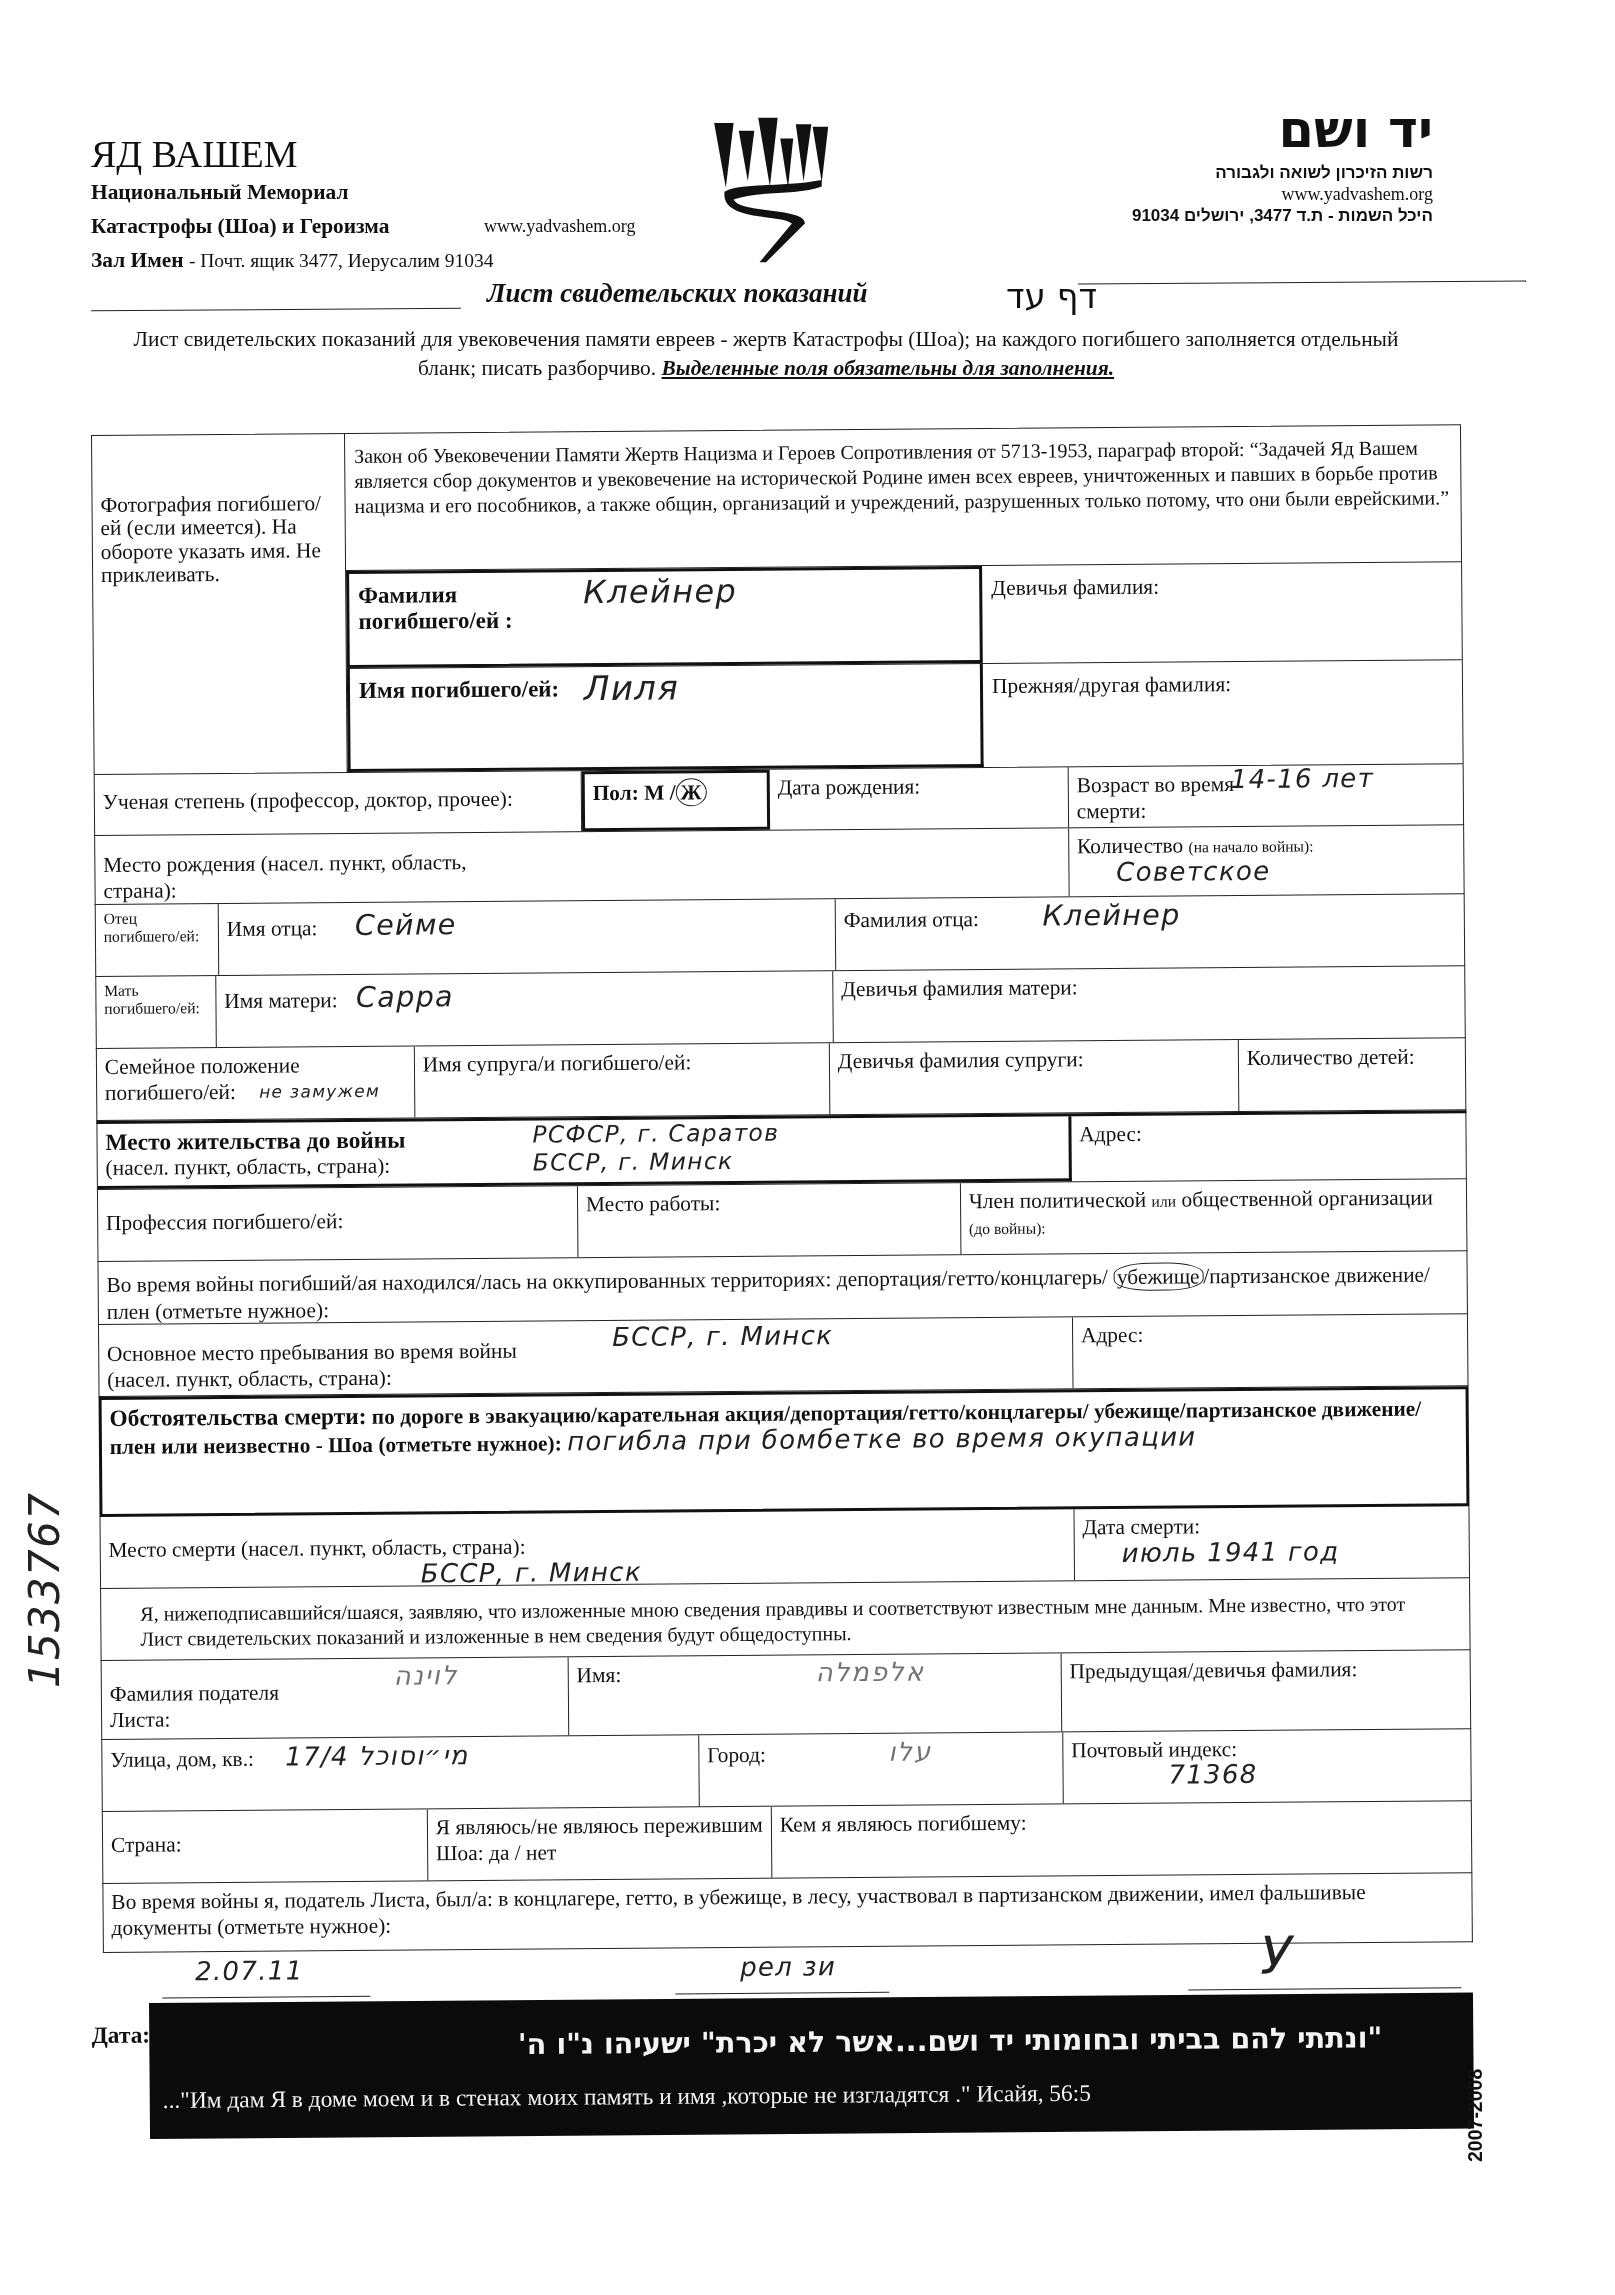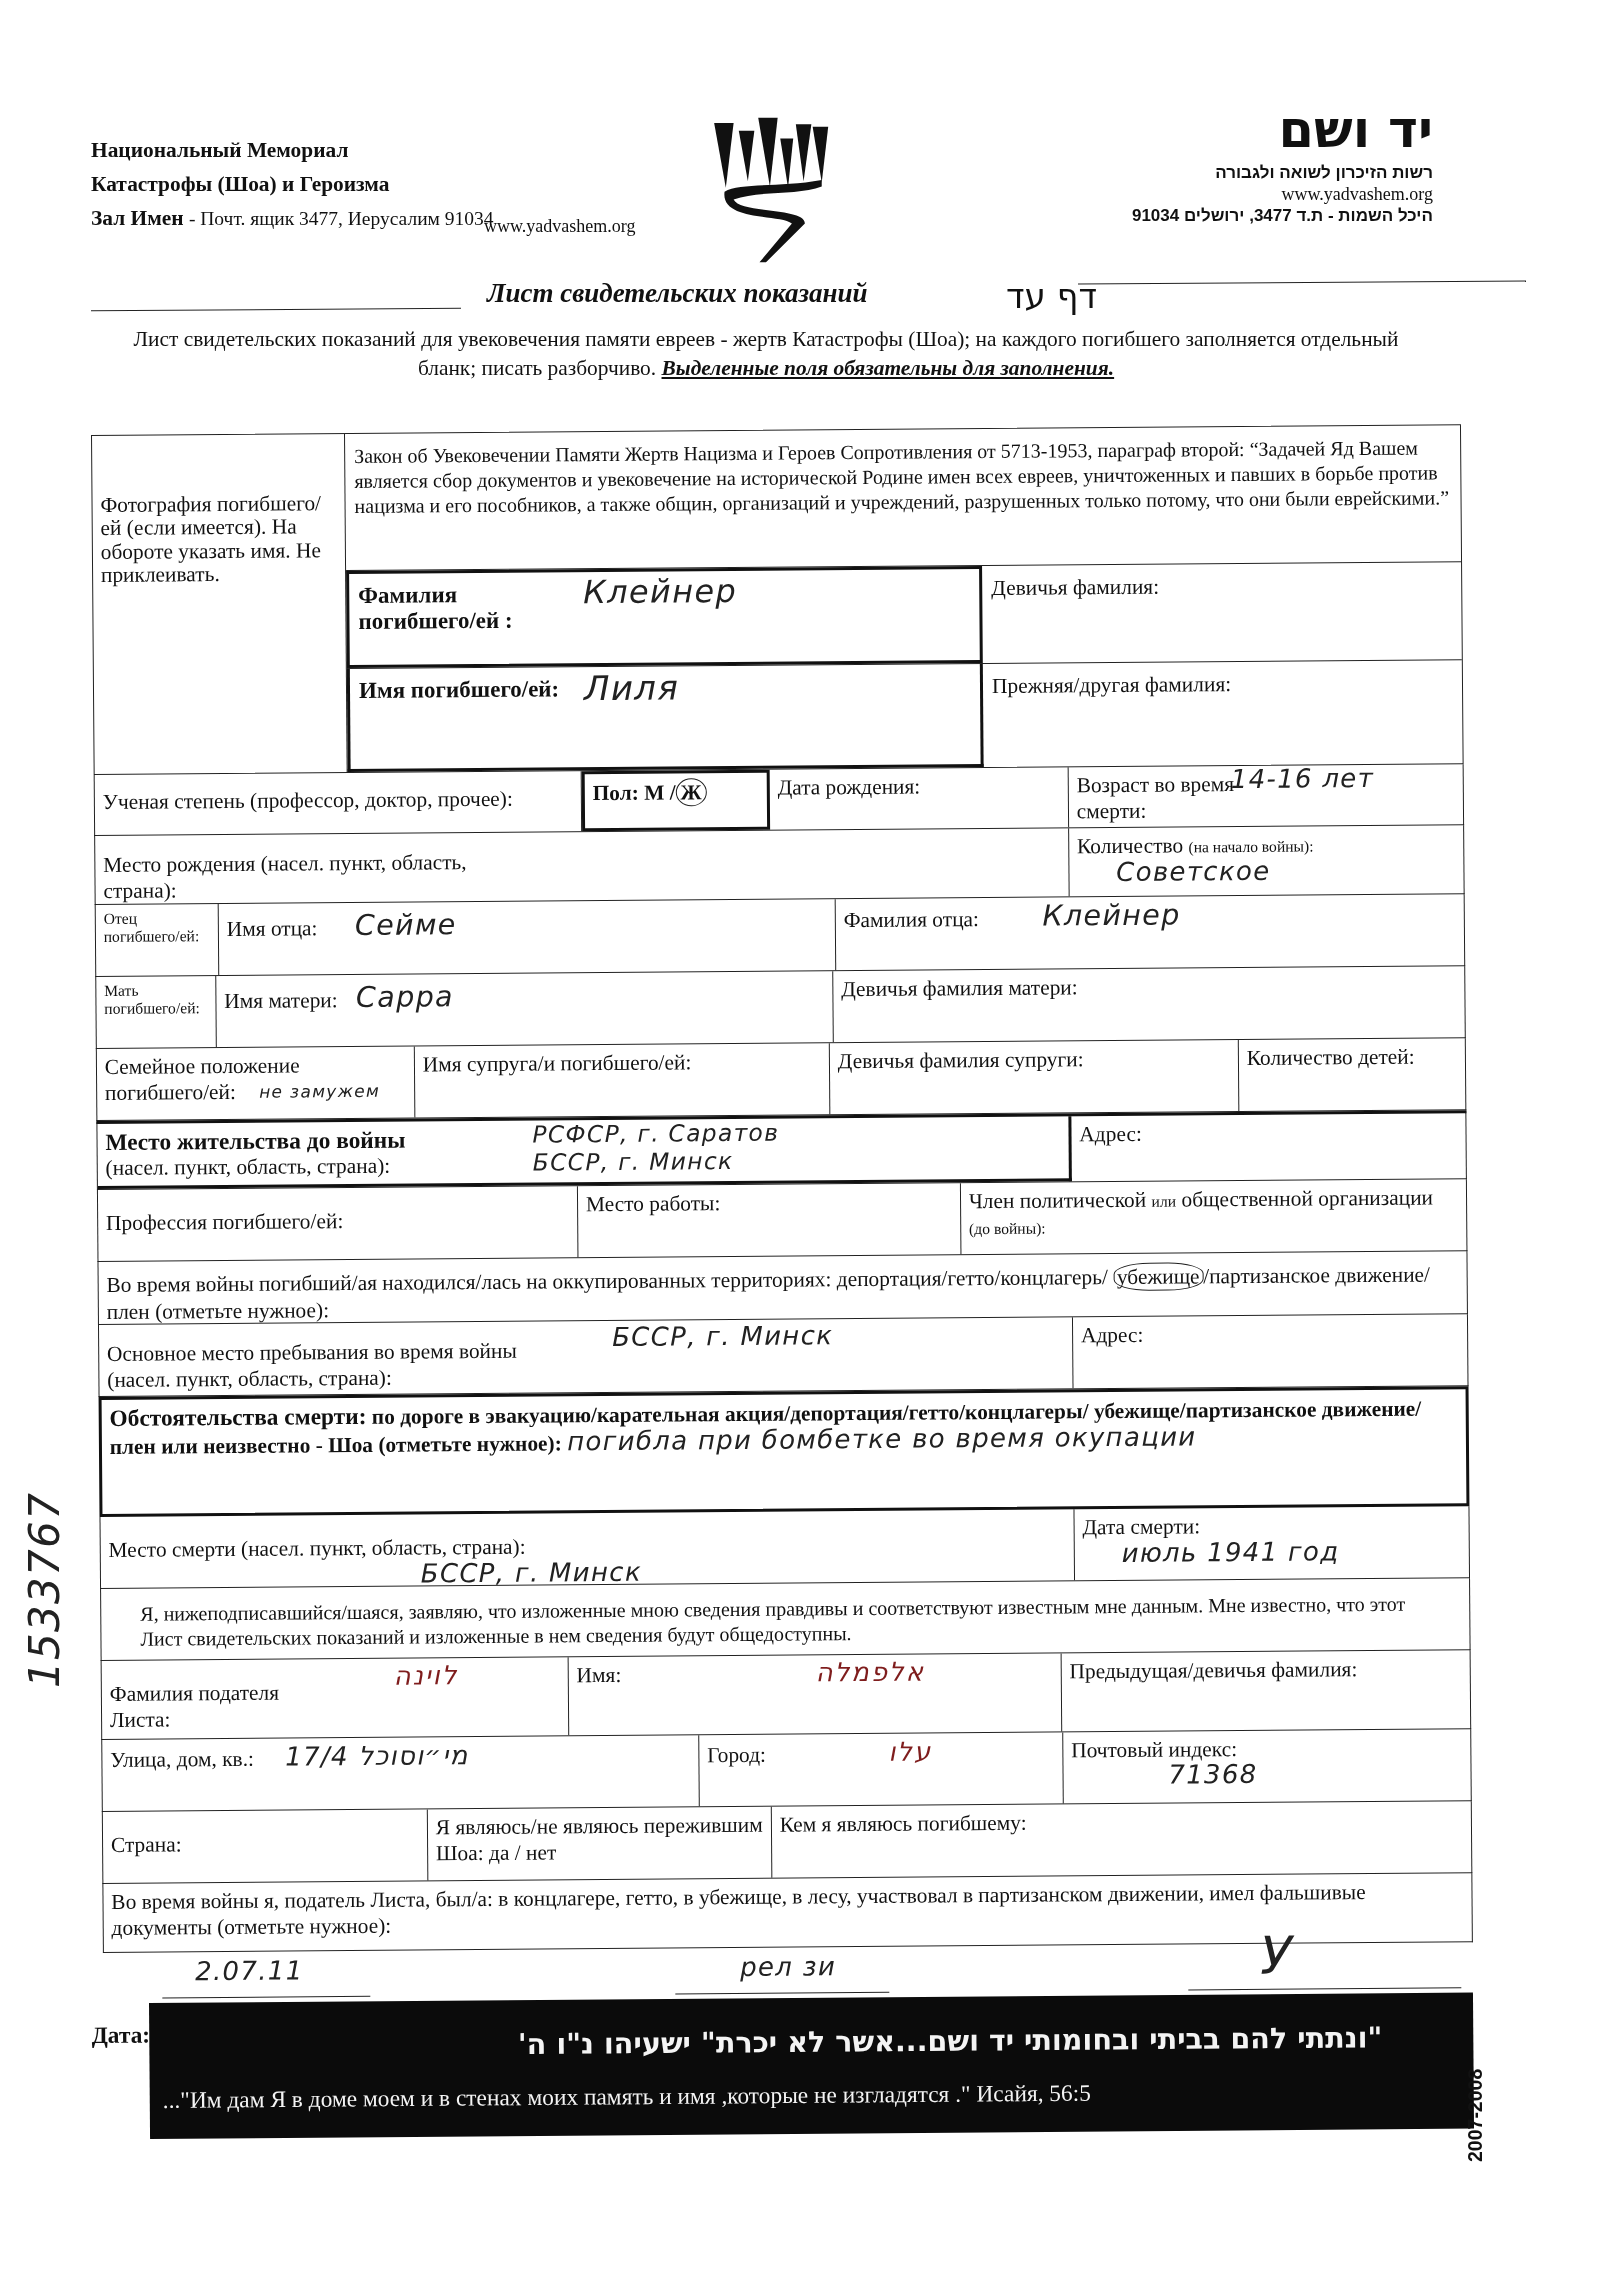--- a/index.html
+++ b/index.html
@@ -2,21 +2,21 @@
 <html style="font-size:10.4px"><head>
 <meta charset="utf-8">
 <style>
   html, body { margin: 0; padding: 0; background: #ffffff; }
   body {
     width: 1615px; height: 2295px; position: relative; overflow: hidden;
     font-family: "Liberation Serif", "DejaVu Serif", serif; color: #111;
   }
   .page { position: absolute; inset: 0; }
   .hw { font-family: "DejaVu Sans", "Liberation Sans", sans-serif; font-style: italic; color: #222; font-weight: normal; letter-spacing: 1.3px; }
-  .hw-he { font-family: "DejaVu Sans", sans-serif; font-style: italic; color: #7f1d1d; direction: rtl; letter-spacing: 1.9px; }
+  .hw-he { font-family: "DejaVu Sans", sans-serif; font-style: italic; color: #737373; direction: rtl; letter-spacing: 1.9px; }
 
   
   .hdr-left { position: absolute; left: 91px; top: 133px; }
   .hdr-left .org { font-size: 38px; line-height: 42px; }
   .hdr-left .line { font-size: 21.4px; font-weight: bold; line-height: 34px; }
   .hdr-left .small { font-weight: normal; font-size: 19.5px; }
   .hdr-left .web { position: absolute; left: 393px; top: 83px; font-size: 18px; font-weight: normal; }
   .logo { position: absolute; left: 701px; top: 110px; width: 130px; height: 162px; }
   .hdr-right { position: absolute; right: 182px; top: 97px; text-align: right; direction: rtl; }
   .hdr-right .he-title { font-family: "DejaVu Sans", sans-serif; font-size: 51px; font-weight: bold; line-height: 65px; }
@@ -54,20 +54,21 @@
   .banner .ru { position: absolute; left: 13px; top: 84px; font-size: 23.4px; }
   .year { position: absolute; left: 1464px; top: 2162px; transform: rotate(-90deg); transform-origin: left top; font-size: 19.5px; font-family: "Liberation Sans", sans-serif; font-weight: bold; }
   .sidenum { position: absolute; left: 19.5px; top: 1688px; transform: rotate(-90deg); transform-origin: left top; font-size: 42px; }
 </style>
 </head>
 <body>
 
 <div class="page">
 
   <div class="hdr-left">
+    <div class="org">ЯД ВАШЕМ</div>
     <div class="line">Национальный Мемориал</div>
     <div class="line">Катастрофы (Шоа) и Героизма</div>
     <div class="line">
       <span>Зал Имен</span>
       <span class="small">- Почт. ящик 3477, Иерусалим 91034</span>
     </div>
     <div class="web">www.yadvashem.org</div>
   </div>
 
   <svg class="logo" viewBox="0 0 200 250">

